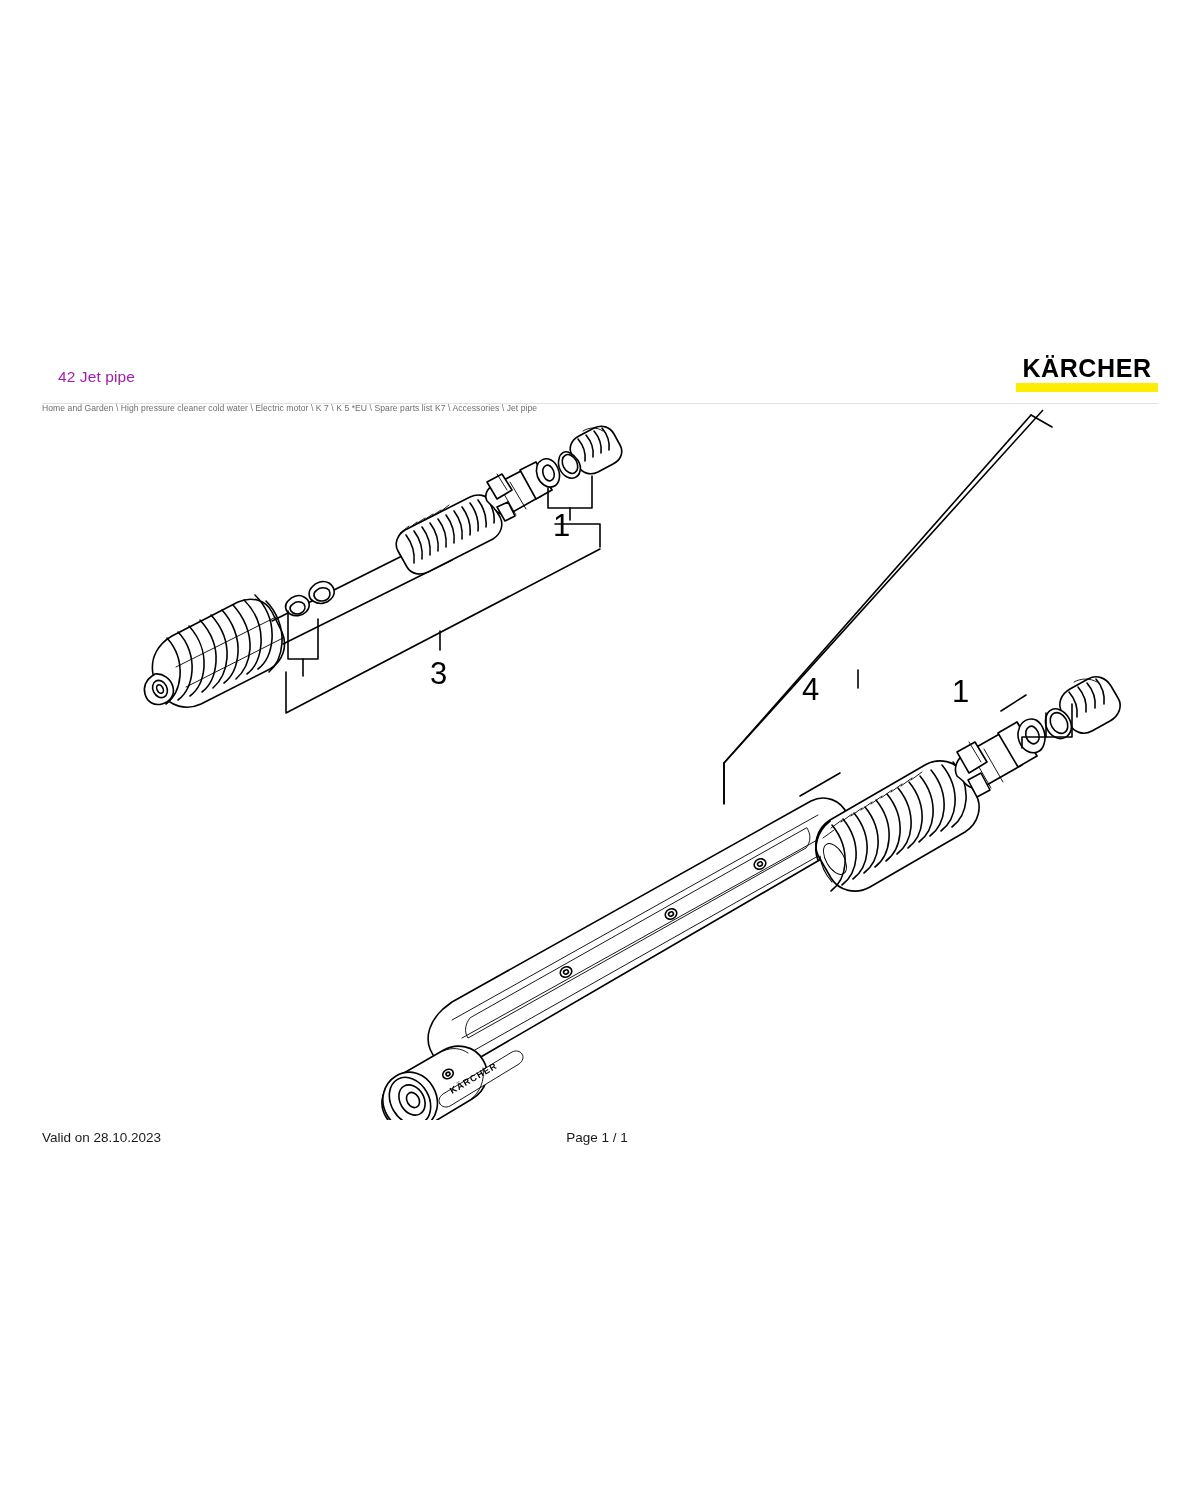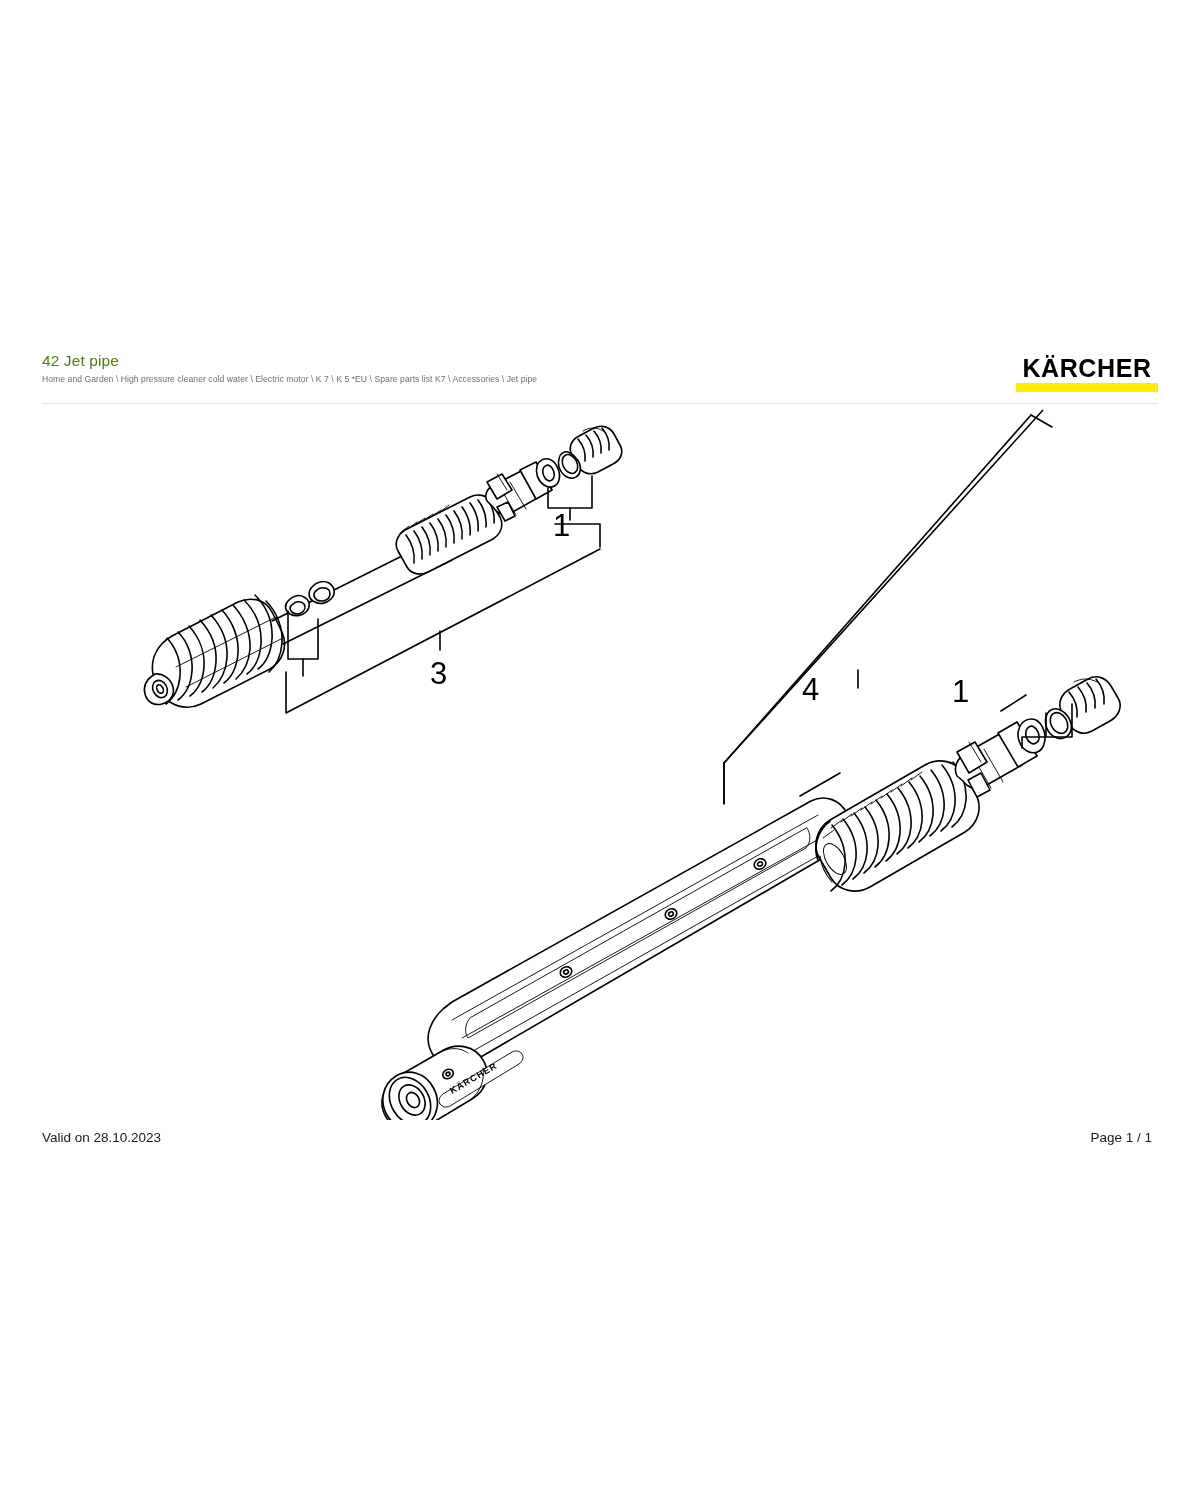--- a/index.html
+++ b/index.html
@@ -27,24 +27,24 @@
   .header {
     position: absolute;
     left: 42px;
     top: 352px;
     width: 1116px;
     height: 46px;
   }
   .header-title {
     font-size: 15.5px;
     font-weight: 400;
-    color: #4d7c0f;
+    color: #a21caf;
     letter-spacing: 0.1px;
     line-height: 18px;
-    margin: 0;
+    margin: 16px;
     padding: 0;
   }
   .header-breadcrumb {
     font-size: 8.6px;
     font-weight: 400;
     color: #6e6e6e;
     letter-spacing: 0.05px;
     line-height: 12px;
     margin-top: 3px;
     white-space: nowrap;
@@ -111,21 +111,21 @@
     top: 0;
     font-size: 13.5px;
     color: #1a1a1a;
     white-space: nowrap;
   }
   .footer-page {
     position: absolute;
     left: 0;
     top: 0;
     width: 1110px;
-    text-align: right;
+    text-align: center;
     font-size: 13.5px;
     color: #1a1a1a;
   }
 
   
   .callout-text {
     font-family: "Liberation Sans", sans-serif;
     font-size: 31px;
     fill: #000000;
   }

